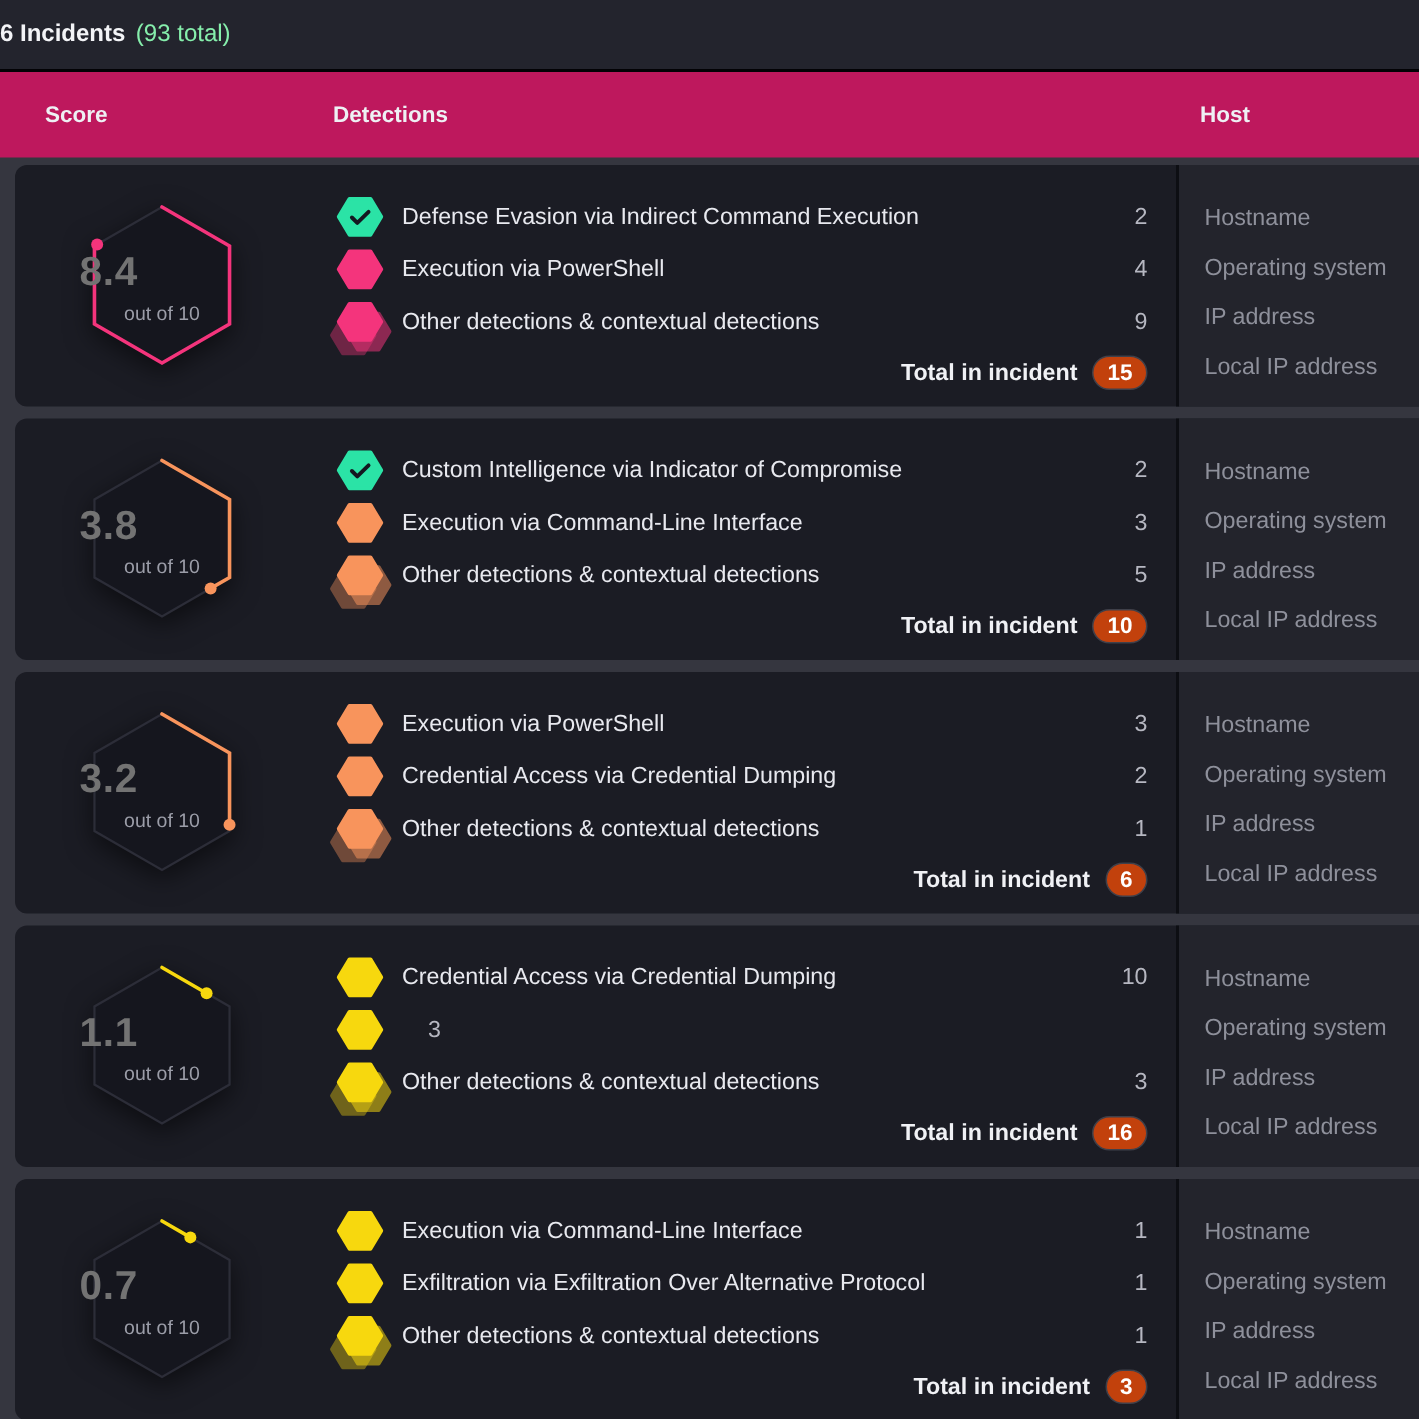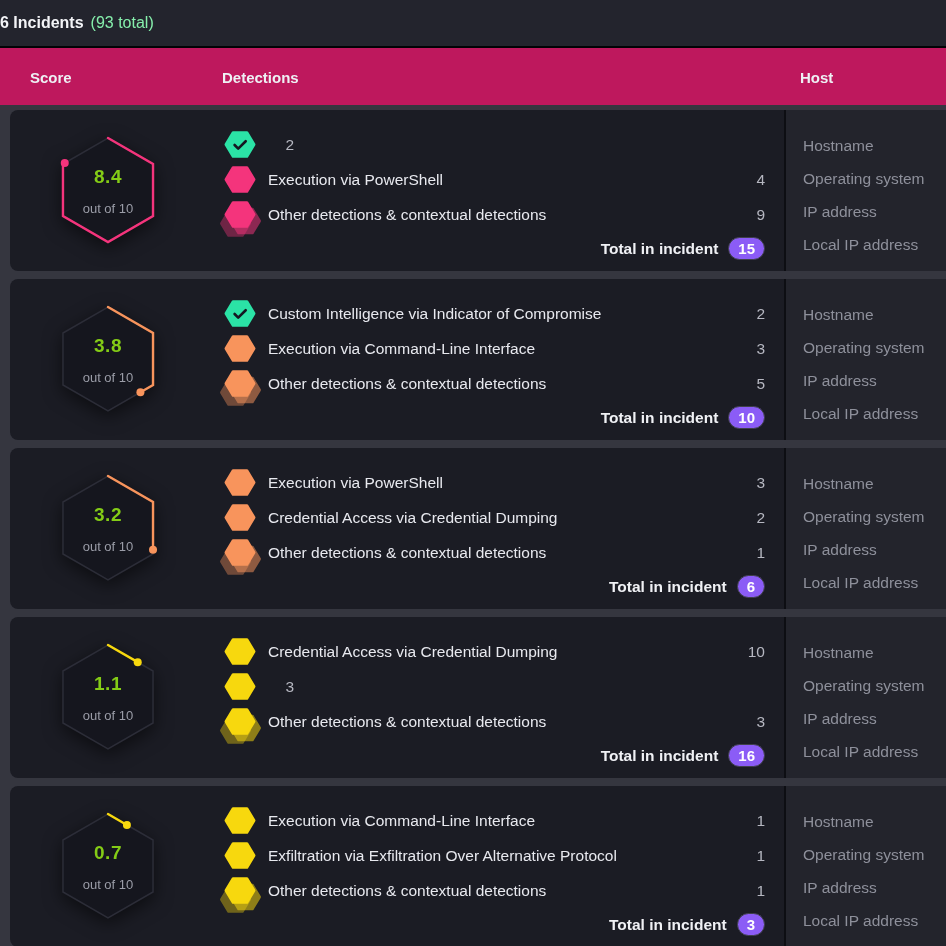--- a/index.html
+++ b/index.html
@@ -27,35 +27,35 @@
   .card {
     display:flex; width:1000px; height:161px; margin:0 0 8px 10px;
     background:#1b1c24; border-radius:8px; overflow:visible;
   }
   .score-cell { width:205px; position:relative; }
   .hexwrap { position:absolute; left:43px; top:20px; width:110px; height:120px; }
   .hexsvg { position:absolute; inset:0; filter:drop-shadow(0 5px 9px rgba(0,0,0,.55)); overflow:visible; }
   .hexbase { fill:#15161e; stroke:#2c2d38; stroke-width:1.5; }
   .hexprog { fill:none; stroke-width:2.4; stroke-linecap:round; }
   .score-num {
-    position:absolute; width:100%; text-align:center; top:36px;
-    font-size:19px; font-weight:700; color:#84cc16; letter-spacing:.5px;
+    position:absolute; width:100%; top:36px;
+    font-size:27px; font-weight:700; color:#737373; letter-spacing:.5px;
   }
   .score-unit { position:absolute; width:100%; text-align:center; top:71px; font-size:13px; color:#9b9da8; }
   .det-cell { width:569px; padding:17px 19px 0 10px; }
   .det-item { display:flex; align-items:center; height:35px; }
   .det-icon { width:30px; height:27px; flex:0 0 30px; margin-right:13px; position:relative; }
   .det-icon svg { position:absolute; left:0; top:0; overflow:visible; }
   .hexfill { stroke-width:2.5; stroke-linejoin:round; }
   .det-label { flex:1; color:#e8e9ef; font-size:15.5px; }
   .det-count { color:#b6b7c1; font-size:15.5px; text-align:right; min-width:26px; }
   .total-row { display:flex; align-items:center; justify-content:flex-end; margin-top:5px; gap:10px; }
   .total-label { color:#f0f1f5; font-size:15.5px; font-weight:700; }
   .total-badge {
-    background:#8b5cf6; border:1.5px solid #3f404a; border-radius:999px;
+    background:#c2410c; border:1.5px solid #3f404a; border-radius:999px;
     color:#ffffff; font-size:15px; font-weight:600; min-width:24px;
     padding:2px 9px; text-align:center; display:inline-block;
   }
   .divider { width:2px; background:#0d0e13; flex:0 0 2px; }
   .host-cell { flex:1; background:#23242c; padding:19px 0 0 17px; }
   .host-field { color:#8e909b; font-size:15.5px; line-height:33px; }
 </style>
 </head>
 <body>
 
@@ -85,20 +85,21 @@
     <div class="det-cell">
       <div class="det-list">
   <div class="det-item">
     <span class="det-icon">
       <svg class="v v-check" width="30" height="27" viewBox="0 0 30 27">
         <path class="hexfill" d="M8 1.5 L22 1.5 L29.2 13.5 L22 25.5 L8 25.5 L0.8 13.5 Z" style="fill: rgb(43, 227, 166); stroke: rgb(43, 227, 166);"></path>
         <path d="M9.6 14 l3.6 3.6 l7.5 -7.4" fill="none" stroke="#141721" stroke-width="2.6" stroke-linecap="round" stroke-linejoin="round"></path>
       </svg>
 
     </span>
+    <span class="det-label">Defense Evasion via Indirect Command Execution</span>
     <span class="det-count">2</span>
   </div>
 
   <div class="det-item">
     <span class="det-icon">
 
       <svg class="v v-hex" width="30" height="27" viewBox="0 0 30 27">
         <path class="hexfill" d="M8 1.5 L22 1.5 L29.2 13.5 L22 25.5 L8 25.5 L0.8 13.5 Z" style="fill: rgb(244, 52, 124); stroke: rgb(244, 52, 124);"></path>
       </svg>
 

